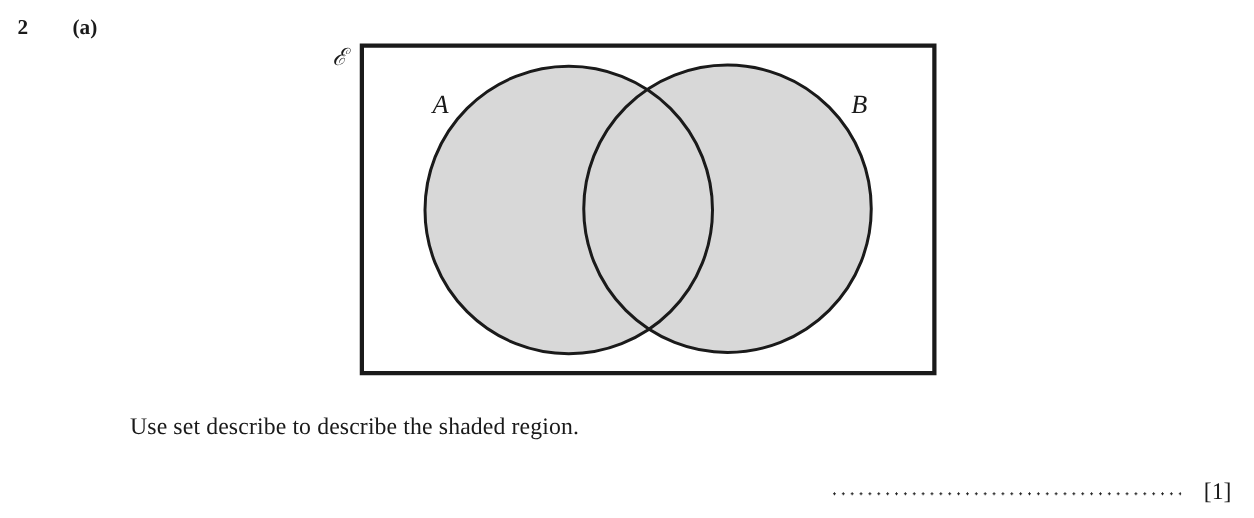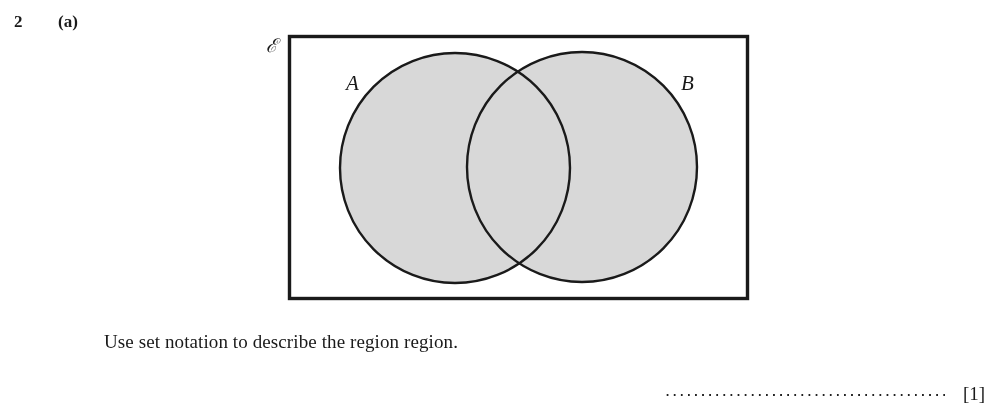--- a/index.html
+++ b/index.html
@@ -123,20 +123,20 @@
       <circle cx="324" cy="139" r="115" fill="none" stroke="#1a1a1a" stroke-width="2.4"></circle>
 
       <rect x="31.5" y="8.5" width="458" height="262" fill="none" stroke="#1a1a1a" stroke-width="3.4"></rect>
 
       <text x="88" y="62" font-family="Liberation Serif, serif" font-size="21" font-style="italic" fill="#1a1a1a">A</text>
 
       <text x="423" y="62" font-family="Liberation Serif, serif" font-size="21" font-style="italic" fill="#1a1a1a">B</text>
     </svg>
   </div>
 
-  <div class="instruction">Use set notation to describe the region region.</div>
+  <div class="instruction">Use set describe to describe the shaded region.</div>
 
   <div class="answer-row">
     <div class="dotted-line"></div>
     <span class="marks">[1]</span>
   </div>
 
 </div>
 
 </body></html>

